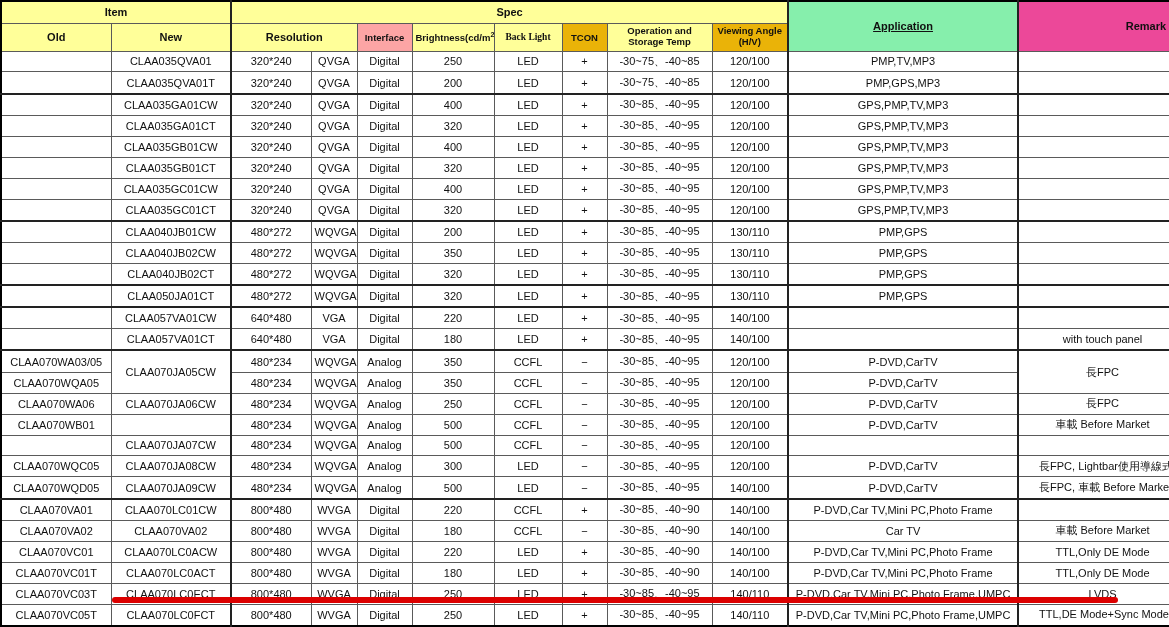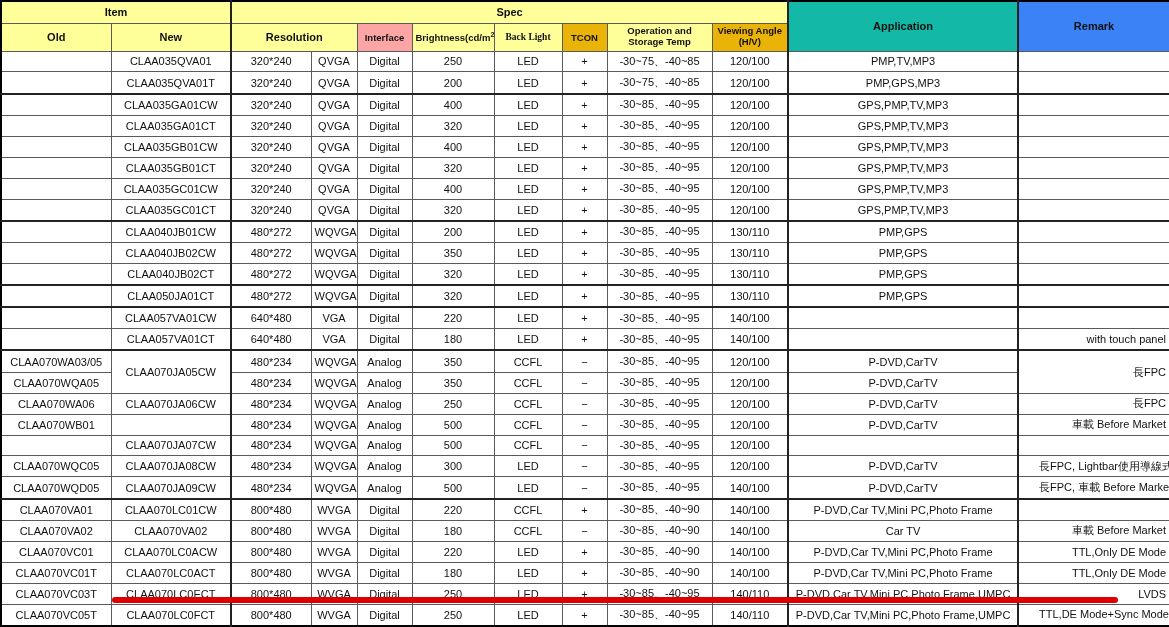--- a/index.html
+++ b/index.html
@@ -18,21 +18,21 @@
     overflow:hidden;white-space:nowrap;
   }
   thead th{background:#FFFF99;font-weight:bold;font-size:11px;}
   .h-row1{height:22px;}
   .h-row2{height:28px;padding-left:16px;}
   .h-small{font-size:9.5px;}
   .wrap{white-space:normal;line-height:1.15;margin-top:47px;}
   tbody td{font-size:11px;}
   .br-thick{border-right:2px solid #222;}
   tr.thick-top td, tr.thick-top th{border-top:2px solid #222;}
-  .ta-left{text-align:right;padding-left:20px;}
+  .ta-left{text-align:center;padding-left:20px;}
   sup{font-size:7px;}
   #red-underline{
     position:absolute;left:112px;top:597px;width:1006px;height:6px;
     border-radius:3px;z-index:5;
   }
 </style>
 </head>
 <body>
 
 <table>
@@ -47,22 +47,22 @@
       <col style="width:45px">
     <col style="width:105px">
       <col style="width:76px">
     <col style="width:230px">
       <col style="width:152px">
   </colgroup>
   <thead>
     <tr class="h-row1">
       <th colspan="2" class="br-thick" style="background: rgb(255, 255, 153);">Item</th>
       <th colspan="8" class="br-thick" style="background: rgb(255, 255, 153);">Spec</th>
-      <th rowspan="2" class="br-thick" style="background: #14b8a6;">Application</th>
-      <th rowspan="2" style="background: #3b82f6;">Remark</th>
+      <th rowspan="2" class="br-thick" style="background: #86efac; text-decoration: underline;">Application</th>
+      <th rowspan="2" style="background: #ec4899; text-align: right;">Remark</th>
     </tr>
     <tr class="h-row2">
       <th style="background: rgb(255, 255, 153);">Old</th>
       <th class="br-thick" style="background: rgb(255, 255, 153);">New</th>
       <th colspan="2" style="background: rgb(255, 255, 153); margin-left: 38px;">Resolution</th>
       <th class="h-small" style="background: #fca5a5;">Interface</th>
       <th class="h-small" style="background: rgb(255, 255, 153);"><span>Brightness(cd/m</span><sup>2</sup></th>
       <th class="h-small" style="background: rgb(255, 255, 153); font-family: Liberation Serif, serif;">Back Light</th>
       <th class="h-small" style="background: #eab308;">TCON</th>
       <th class="h-small wrap" style="background: rgb(255, 255, 153);">Operation and Storage Temp</th>

